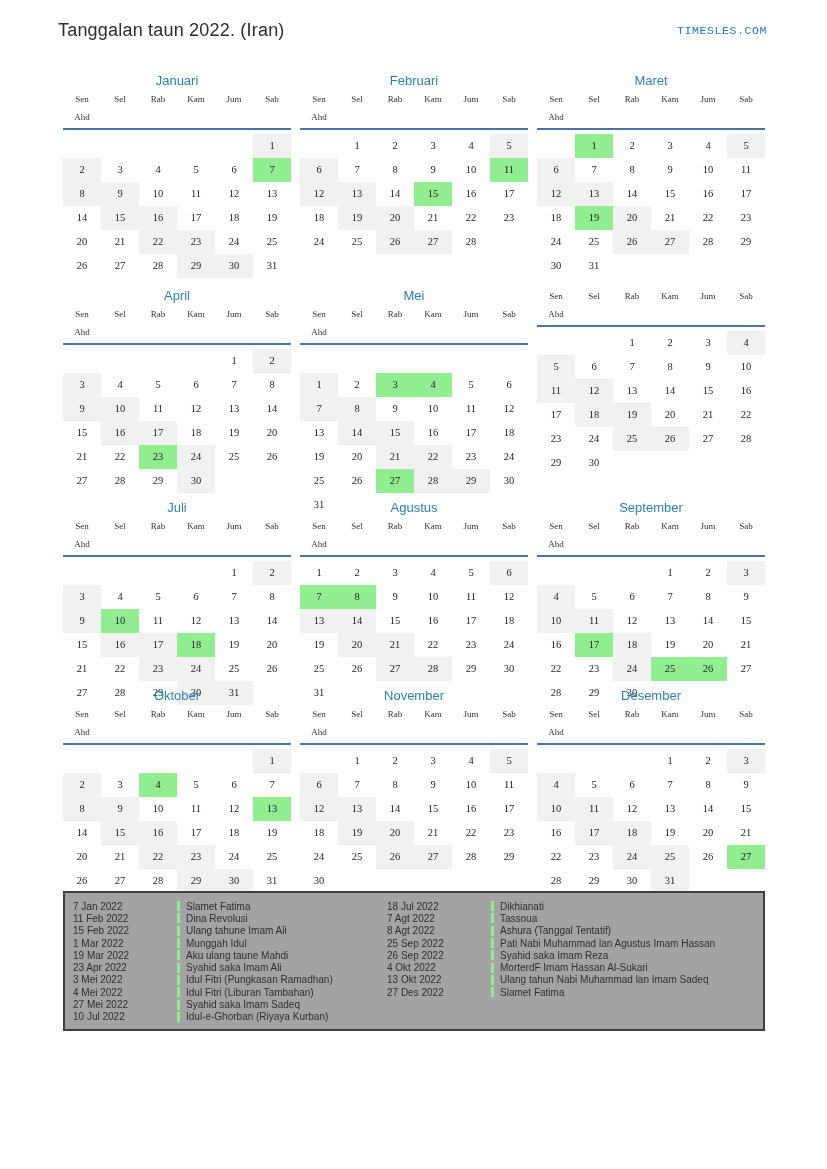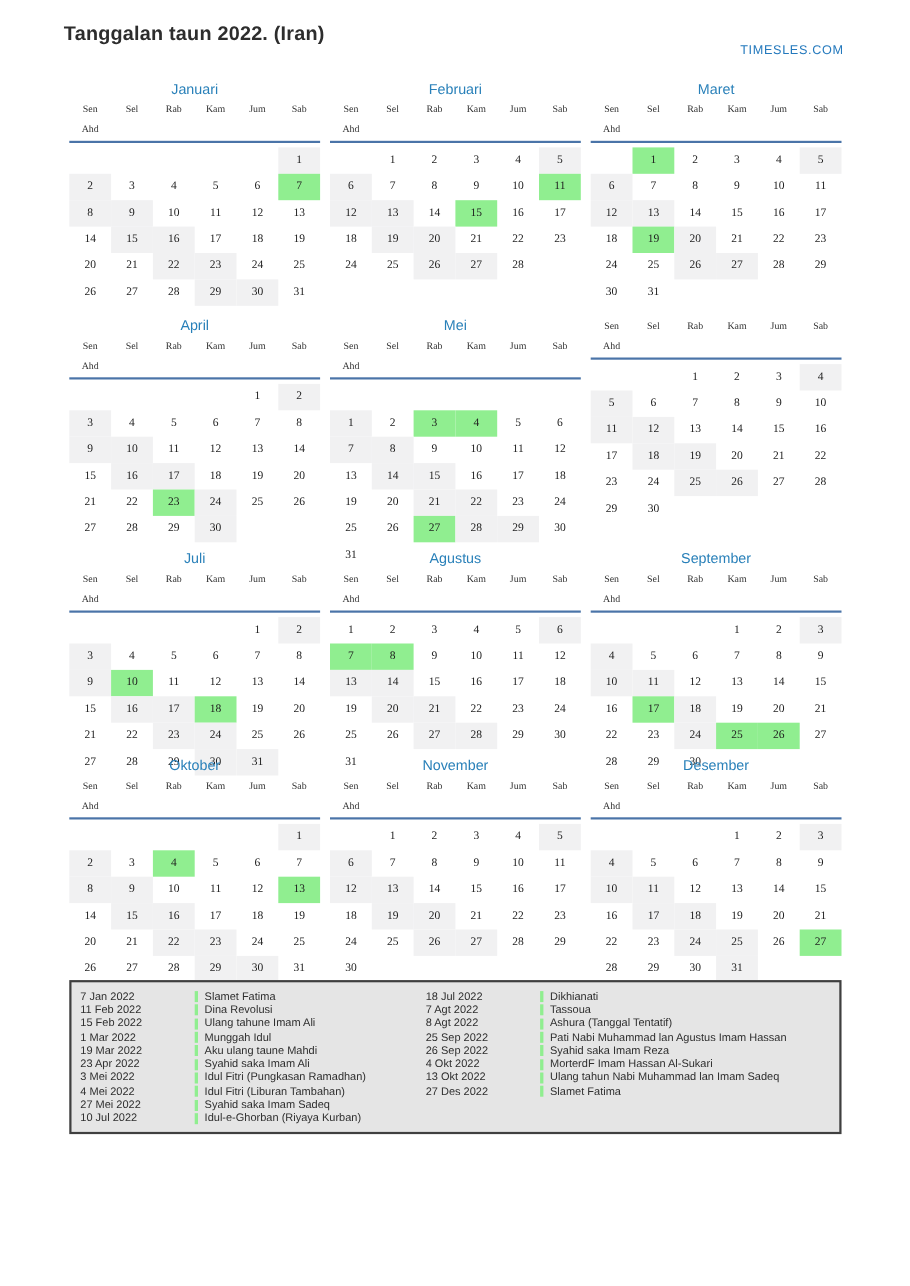--- a/index.html
+++ b/index.html
@@ -1,39 +1,39 @@
 <!DOCTYPE html>
 <html style="--accent-blue: #2980b9; --link-blue: #2479bd; --rule-blue: #4a74a8; --weekend-gray: #f1f1f2; --highlight-green: #90ee90;"><head>
 <meta charset="utf-8">
 <style>
   * { margin:0; padding:0; box-sizing:border-box; }
   html, body { width:827px; height:1169px; background:#ffffff;
     font-family:"Liberation Sans", sans-serif; position:relative; overflow:hidden; }
 
   .page-title { position:absolute; left:58px; top:20px; font-size:18px;
-    font-weight:700; color:#2d2d2d; letter-spacing:0.2px; }
-  .site-link { position:absolute; right:60px; top:40px; font-size:11.5px;
-    color:var(--link-blue); text-decoration:none; letter-spacing:0.6px; }
+    font-weight:400; color:#2d2d2d; letter-spacing:0.2px; }
+  .site-link { position:absolute; right:60px; top:24px; font-size:11.5px;
+    color:var(--link-blue); text-decoration:none; letter-spacing:0.6px;font-family:Liberation Mono, monospace; }
 
   .months-grid { position:absolute; left:63px; top:72px; width:702px;
     display:grid; grid-template-columns:repeat(3, 228px); column-gap:9px;
     grid-template-rows:215px 212px 188px auto; align-items:start; }
   .month { width:228px; }
   .month-title { text-align:center; color:var(--accent-blue); font-size:13px;
     height:18px; line-height:17px; }
   .days { display:grid; grid-template-columns:repeat(6, 1fr);font-family:Liberation Serif, serif; }
   .dow { height:18px; line-height:18px; text-align:center; font-size:9px; color:#333333; }
   .rule { grid-column:1 / -1; height:2px; background:var(--rule-blue);
     margin-top:2px; margin-bottom:4px; }
   .cell { height:24px; line-height:24px; text-align:center; font-size:10.5px; color:#1e1e1e; }
   .cell.weekend { background:var(--weekend-gray); }
   .cell.hl { background:var(--highlight-green); }
 
   .legend { position:absolute; left:63px; top:891px; width:702px; height:140px;
-    border:2px solid #3f3f3f; display:flex; padding:7px 0 0 8px; background:#e5e5e5; }
+    border:2px solid #3f3f3f; display:flex; padding:7px 0 0 8px; background:#a3a3a3; }
   .legend-col { display:flex; flex-direction:column; }
   .legend-col.c1 { width:314px; }
   .legend-row { display:flex; align-items:center; height:12.3px; }
   .legend-date { width:104px; font-size:10px; color:#2e2e2e; white-space:nowrap; }
   .legend-bar { width:3px; height:10px; background:var(--highlight-green);
     margin-right:6px; flex:none; }
   .legend-label { font-size:10px; color:#2e2e2e; white-space:nowrap; }
 </style>
 </head>
 <body>

